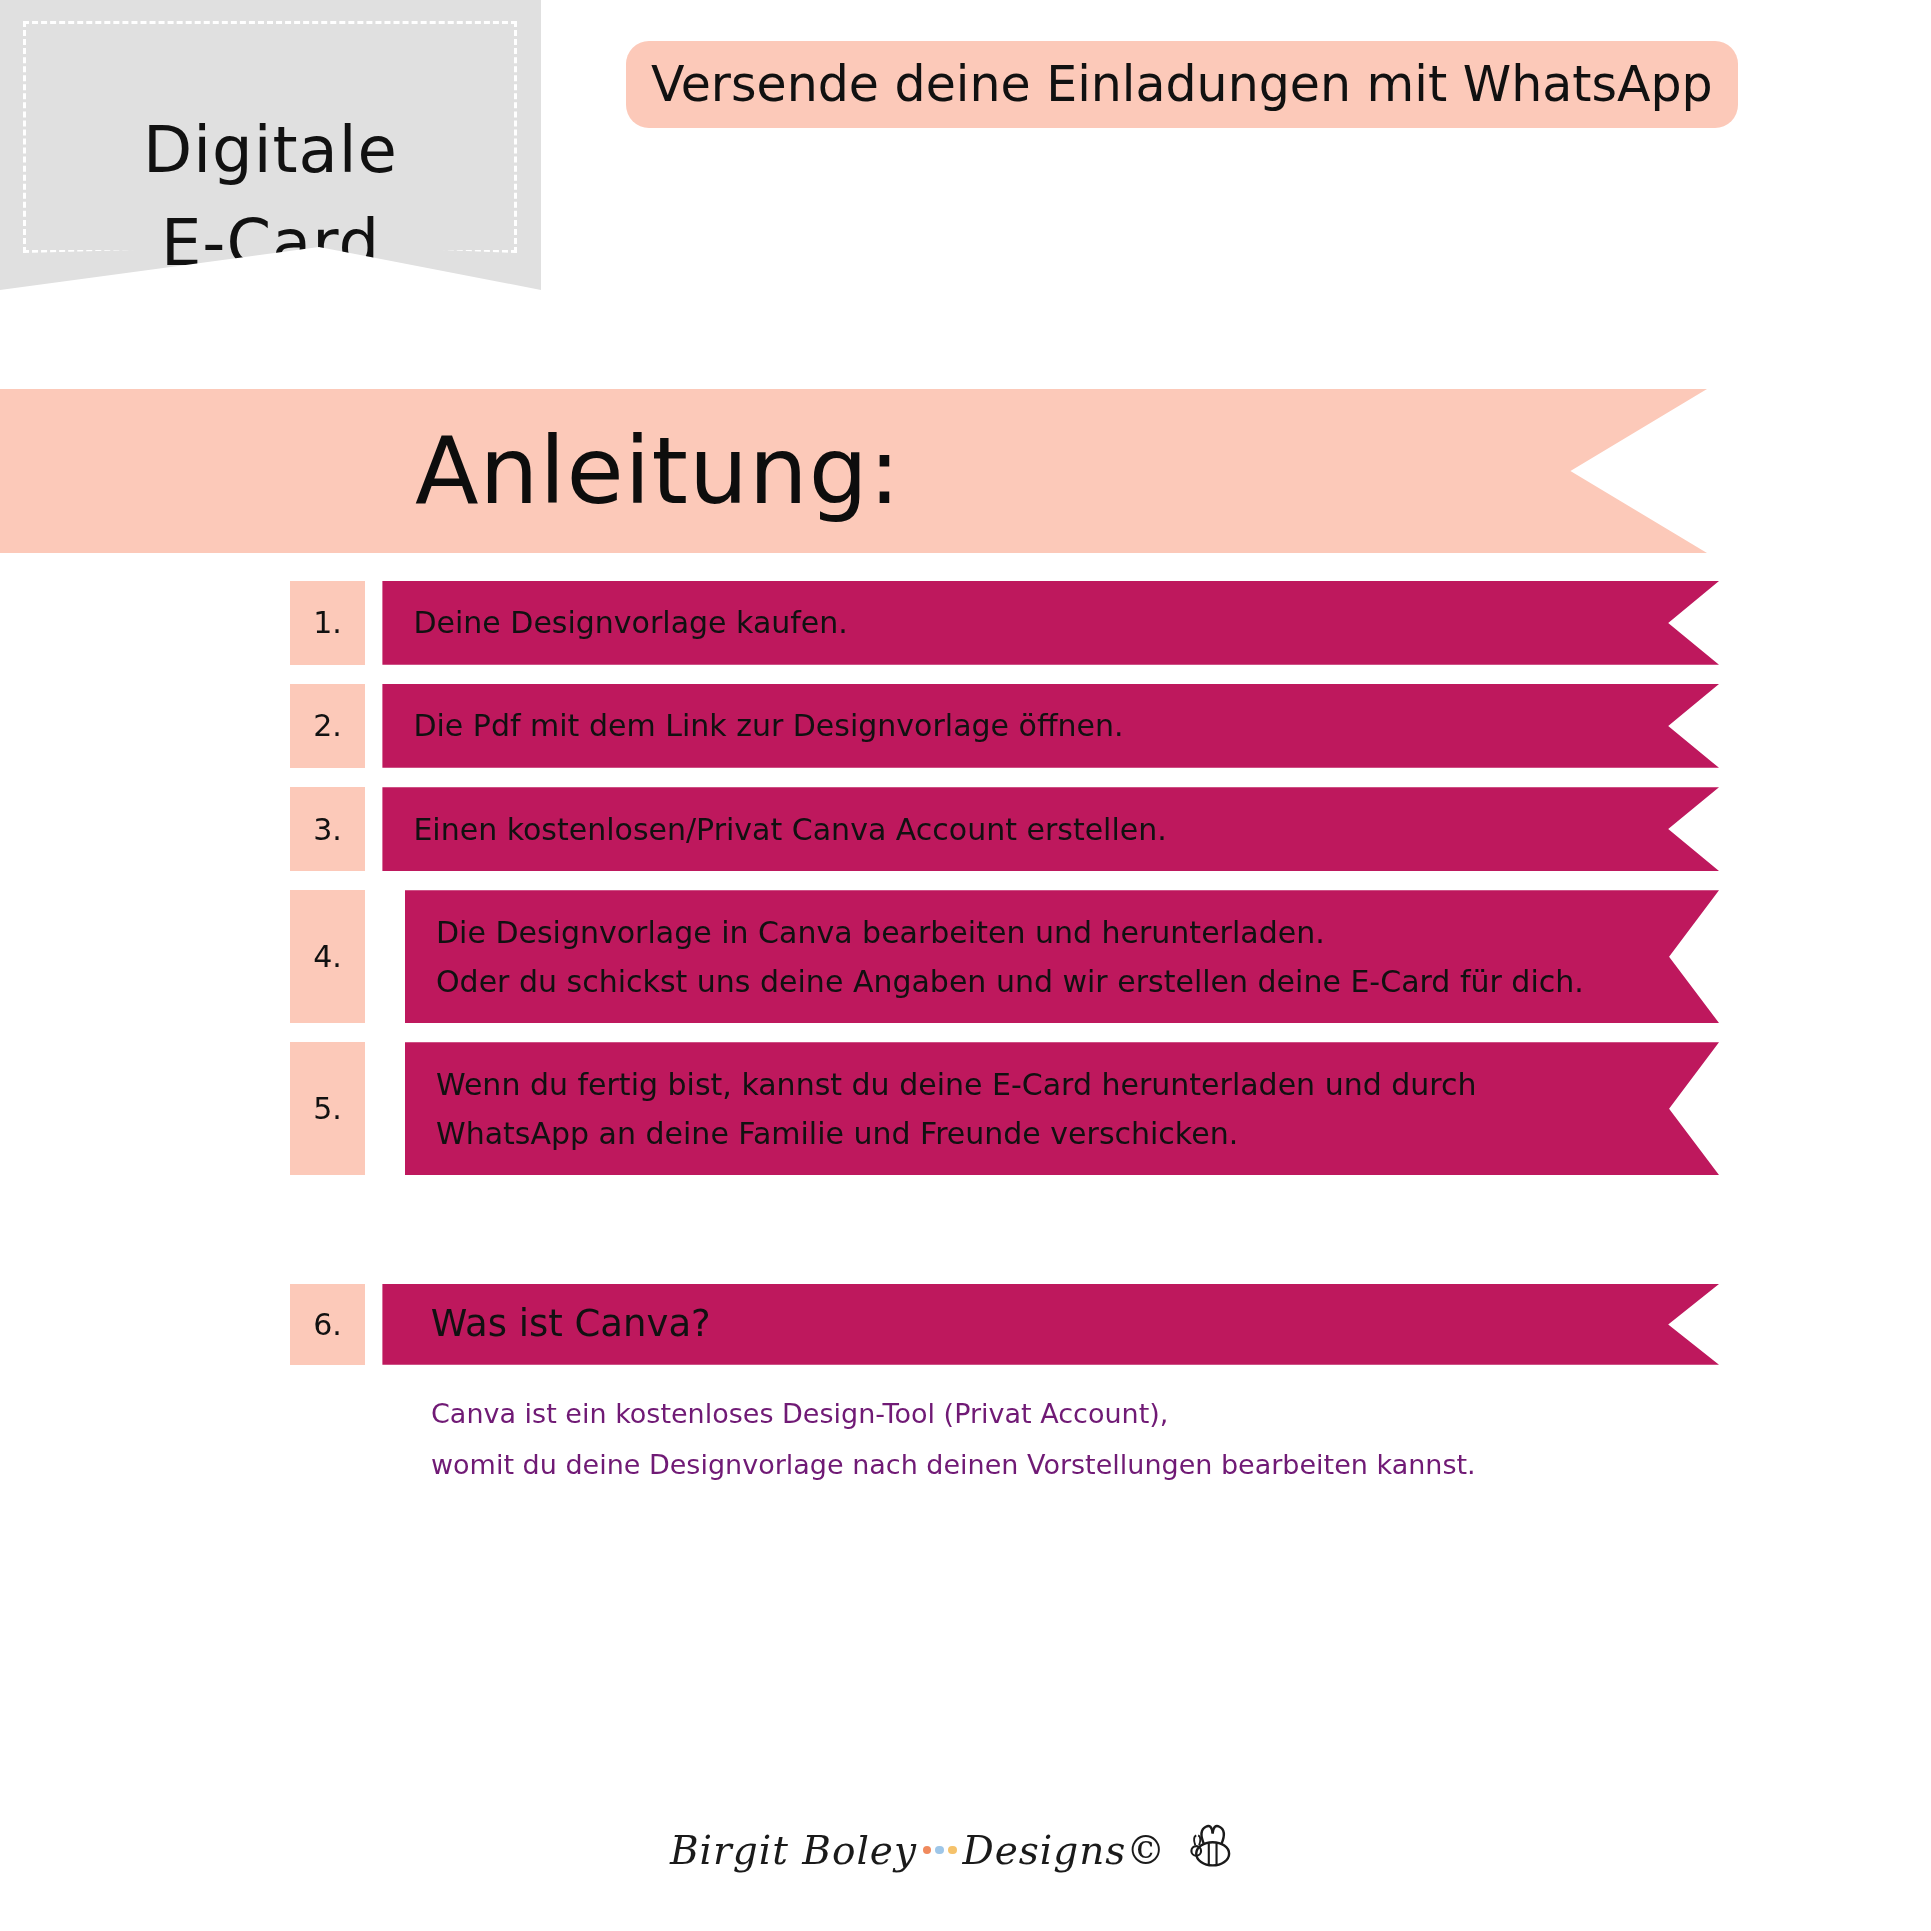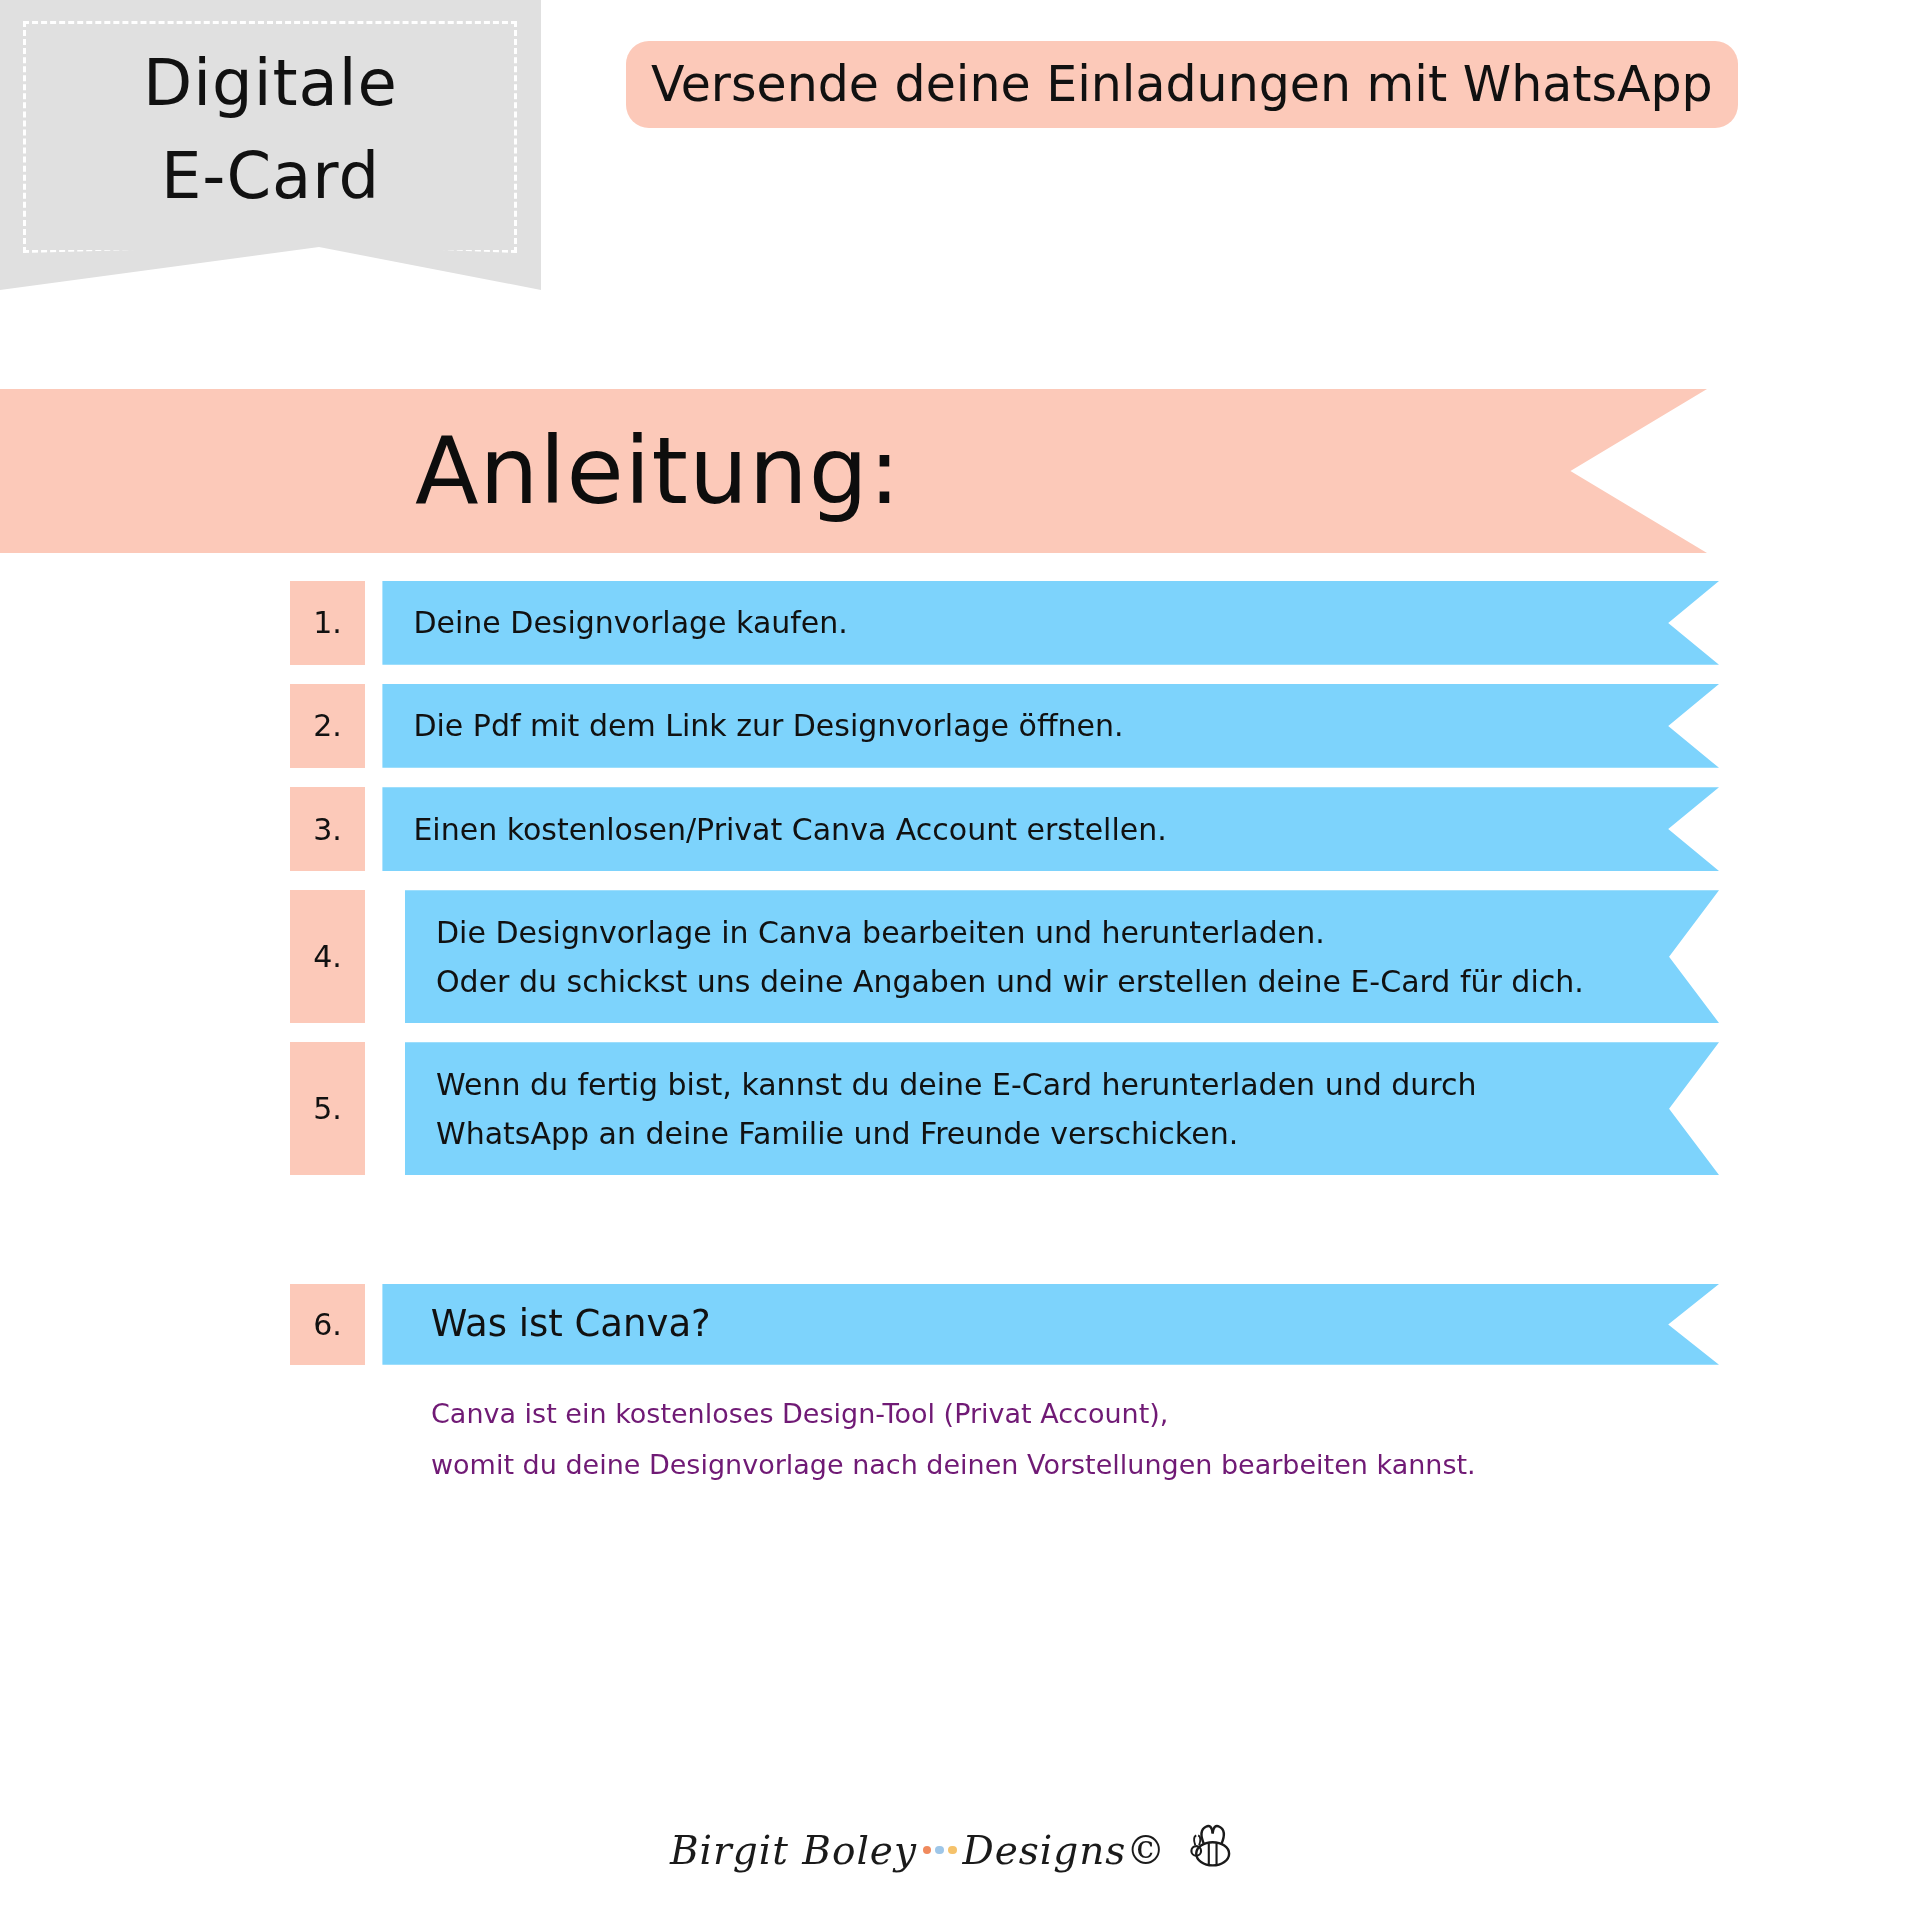--- a/index.html
+++ b/index.html
@@ -21,21 +21,21 @@
     position: absolute;
     left: 0;
     top: 0;
     width: 541px;
     height: 290px;
     background: #e0e0e0;
     clip-path: polygon(0 0, 100% 0, 100% 100%, 319px 247px, 0 100%);
     display: flex;
     flex-direction: column;
     align-items: center;
-    justify-content: flex-start;
+    justify-content: flex-end;
     padding-top: 37px;
     box-sizing: border-box;
   }
   .corner-ribbon .dashes {
     position: absolute;
     left: 23px;
     top: 21px;
     width: 494px;
     height: 232px;
     border: 3.9px dashed #ffffff;
@@ -109,21 +109,21 @@
     display: flex;
     align-items: center;
     justify-content: center;
     font-size: 30px;
     color: #111;
     flex: 0 0 auto;
   }
   .step-body {
     flex: 1 1 auto;
     margin-left: 17.4px;
-    background: #7dd3fc;
+    background: #be185d;
     clip-path: polygon(0 0, 100% 0, 96.2% 50%, 100% 100%, 0 100%);
     display: flex;
     flex-direction: column;
     justify-content: center;
     padding: 17.4px 39px 17.4px 31px;
     box-sizing: border-box;
     min-height: 73px;
   }
   .step-body .l {
     font-size: 30px;

